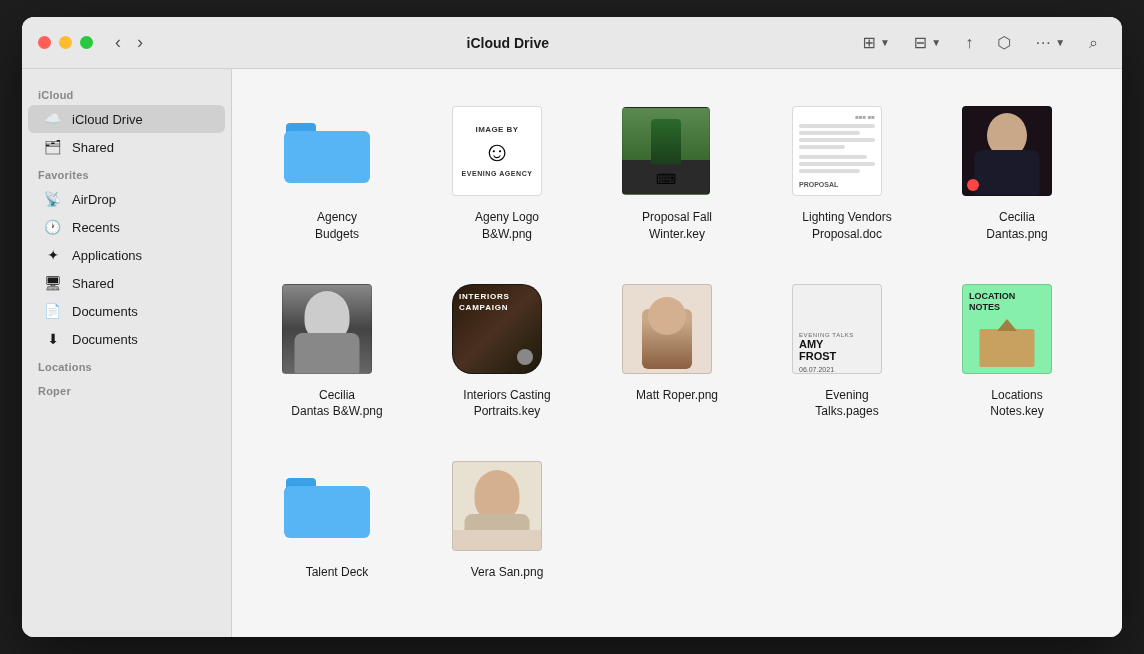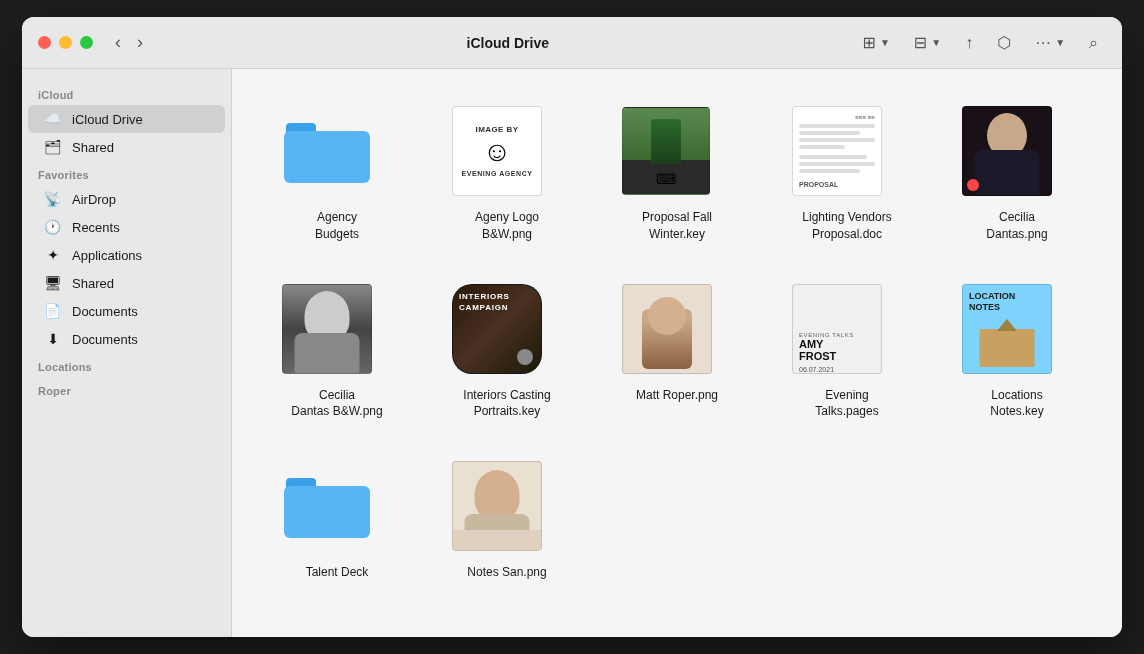--- a/index.html
+++ b/index.html
@@ -529,21 +529,21 @@
                 <div class="evening-name">AMY<br>FROST</div>
                 <div class="evening-date">06.07.2021</div>
               </div>
             </div>
           </div>
           <div class="file-label">Evening<br>Talks.pages</div>
         </div>
 
         <div class="file-item">
           <div class="file-thumb">
-            <div class="preview-box" style="background:#7dd3fc;position:relative;padding-left:42px;">
+            <div class="preview-box" style="background:#86efac;position:relative;padding-left:42px;">
               <div style="position:absolute;top:6px;left:6px;font-size:9px;font-weight:900;color:#1a1a1a;line-height:1.3;">LOCATION<br>NOTES</div>
               <div style="position:absolute;bottom:6px;left:50%;transform:translateX(-50%);width:55px;height:38px;background:#c8a060;border-radius:2px;"></div>
               <div style="position:absolute;bottom:42px;left:50%;transform:translateX(-50%);width:0;height:0;border-left:10px solid transparent;border-right:10px solid transparent;border-bottom:12px solid #a08040;"></div>
             </div>
           </div>
           <div class="file-label">Locations<br>Notes.key</div>
         </div>
 
 
 
@@ -558,19 +558,19 @@
         </div>
 
         <div class="file-item">
           <div class="file-thumb">
             <div class="preview-box vera-preview">
               <div class="vera-face"></div>
               <div style="position:absolute;top:52px;left:50%;transform:translateX(-50%);width:65px;height:40px;background:#c8b8a0;border-radius:8px;"></div>
               <div style="position:absolute;bottom:0;width:100%;height:20px;background:#e0d0c0;"></div>
             </div>
           </div>
-          <div class="file-label">Notes San.png</div>
+          <div class="file-label">Vera San.png</div>
         </div>
 
       </div>
     </div>
   </div>
 </div>
 
 </body></html>

